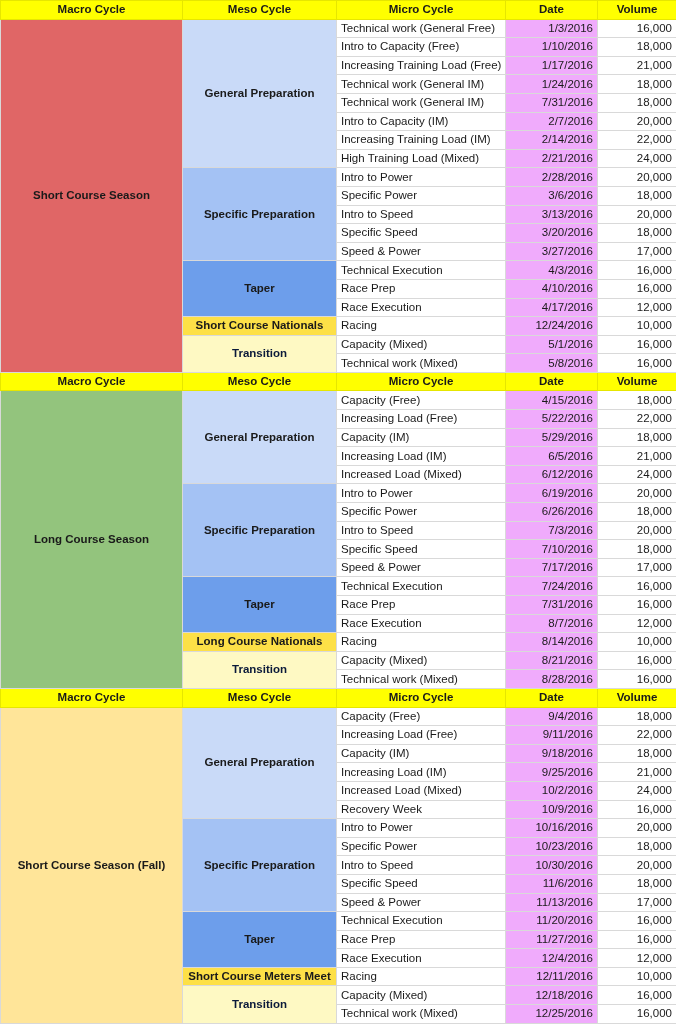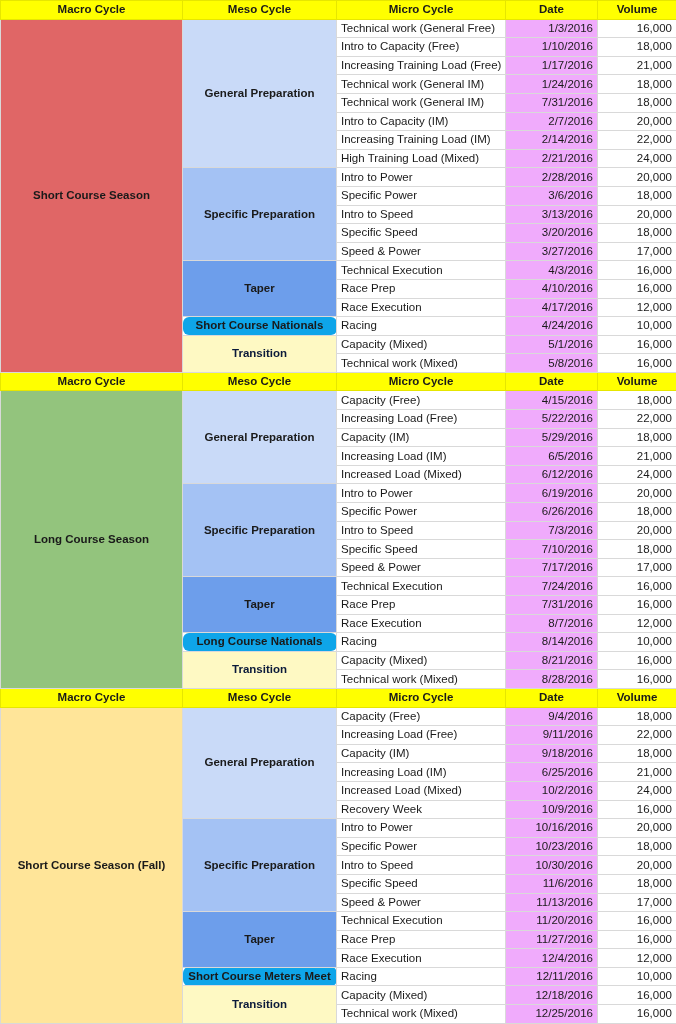--- a/index.html
+++ b/index.html
@@ -42,21 +42,21 @@
     text-align: center;
     vertical-align: middle;
     border-color: #a9c2ea;
   }
   td.micro { text-align: left; background: #fff; margin-left: 20px; }
   td.date { text-align: right; background: #f0abfc; }
   td.vol { text-align: right; background: #fff; }
   .m-general { background: #c9daf8; }
   .m-specific { background: #a4c2f4; margin-top: 24px; }
   .m-taper { background: #6d9eeb; }
-  .m-meet { background: #0ea5e9; border-radius: 6px; }
+  .m-meet { background: #fde047; }
   .m-transition { background: #fef9c3; }
   .s-red { background: #e06666; margin-left: 46px; }
   .s-green { background: #93c47d; }
   .s-orange { background: #ffe599; }
 </style>
 </head>
 <body>
 
 <table class="sheet">
   <colgroup>
@@ -154,21 +154,21 @@
         <td class="vol">16,000</td>
       </tr>
       <tr>
         <td class="micro">Race Execution</td>
         <td class="date">4/17/2016</td>
         <td class="vol">12,000</td>
       </tr>
       <tr>
         <td class="meso m-meet" rowspan="1">Short Course Nationals</td>
         <td class="micro">Racing</td>
-        <td class="date">4/24/2016</td>
+        <td class="date">12/24/2016</td>
         <td class="vol">10,000</td>
       </tr>
       <tr>
         <td class="meso m-transition" rowspan="2" style="color: rgb(11, 26, 58);">Transition</td>
         <td class="micro">Capacity (Mixed)</td>
         <td class="date">5/1/2016</td>
         <td class="vol">16,000</td>
       </tr>
       <tr>
         <td class="micro">Technical work (Mixed)</td>
@@ -287,21 +287,21 @@
         <td class="date">9/11/2016</td>
         <td class="vol">22,000</td>
       </tr>
       <tr>
         <td class="micro">Capacity (IM)</td>
         <td class="date">9/18/2016</td>
         <td class="vol">18,000</td>
       </tr>
       <tr>
         <td class="micro">Increasing Load (IM)</td>
-        <td class="date">6/25/2016</td>
+        <td class="date">9/25/2016</td>
         <td class="vol">21,000</td>
       </tr>
       <tr>
         <td class="micro">Increased Load (Mixed)</td>
         <td class="date">10/2/2016</td>
         <td class="vol">24,000</td>
       </tr>
       <tr>
         <td class="micro">Recovery Week</td>
         <td class="date">10/9/2016</td>

